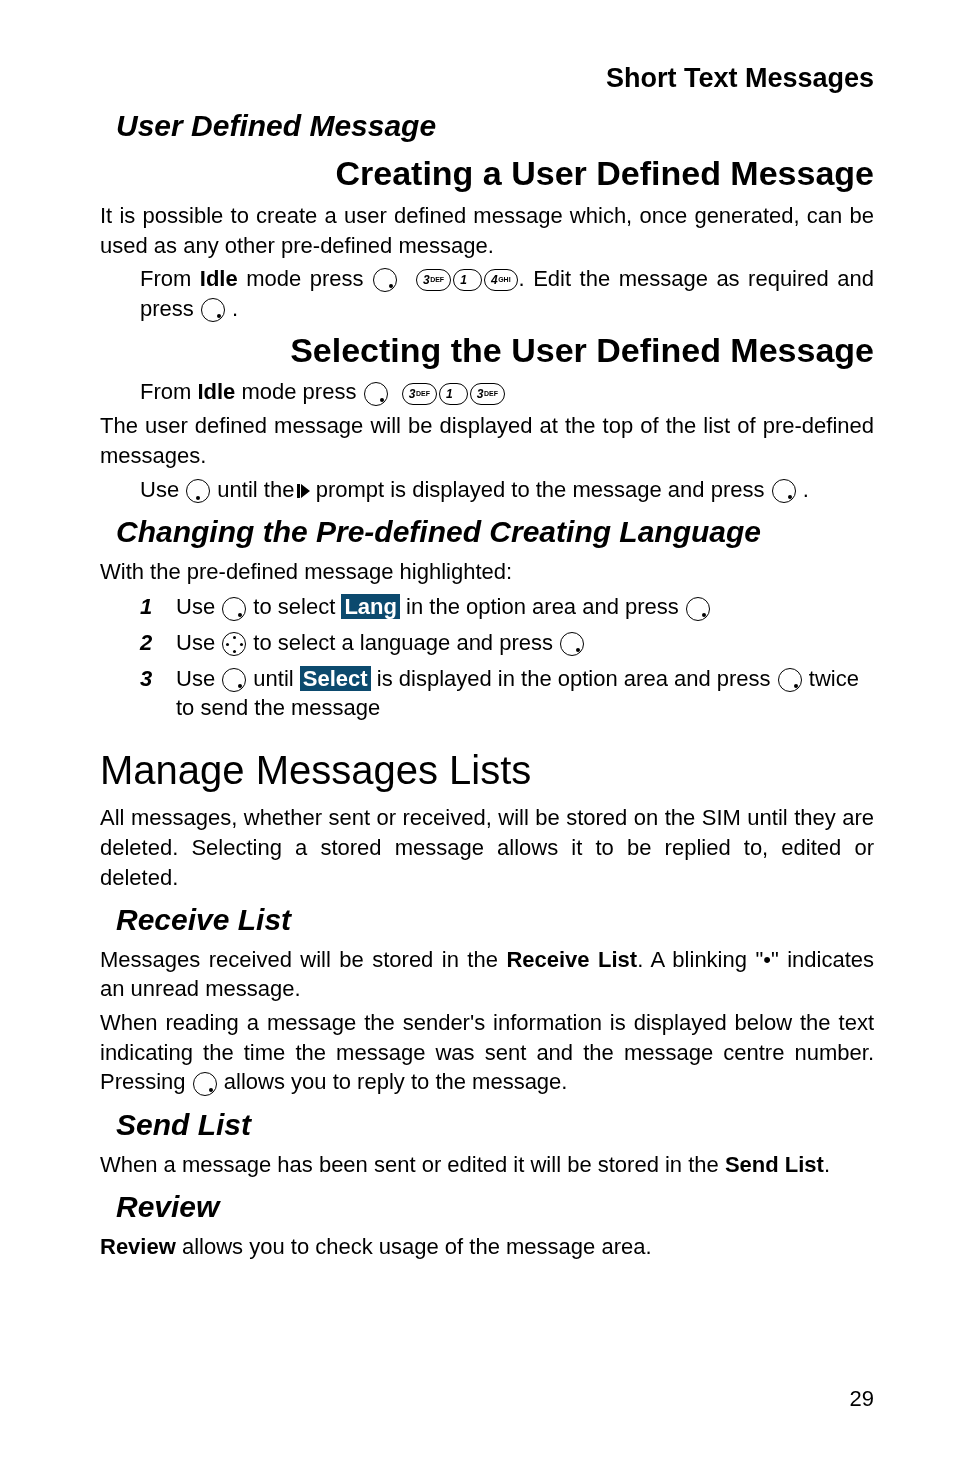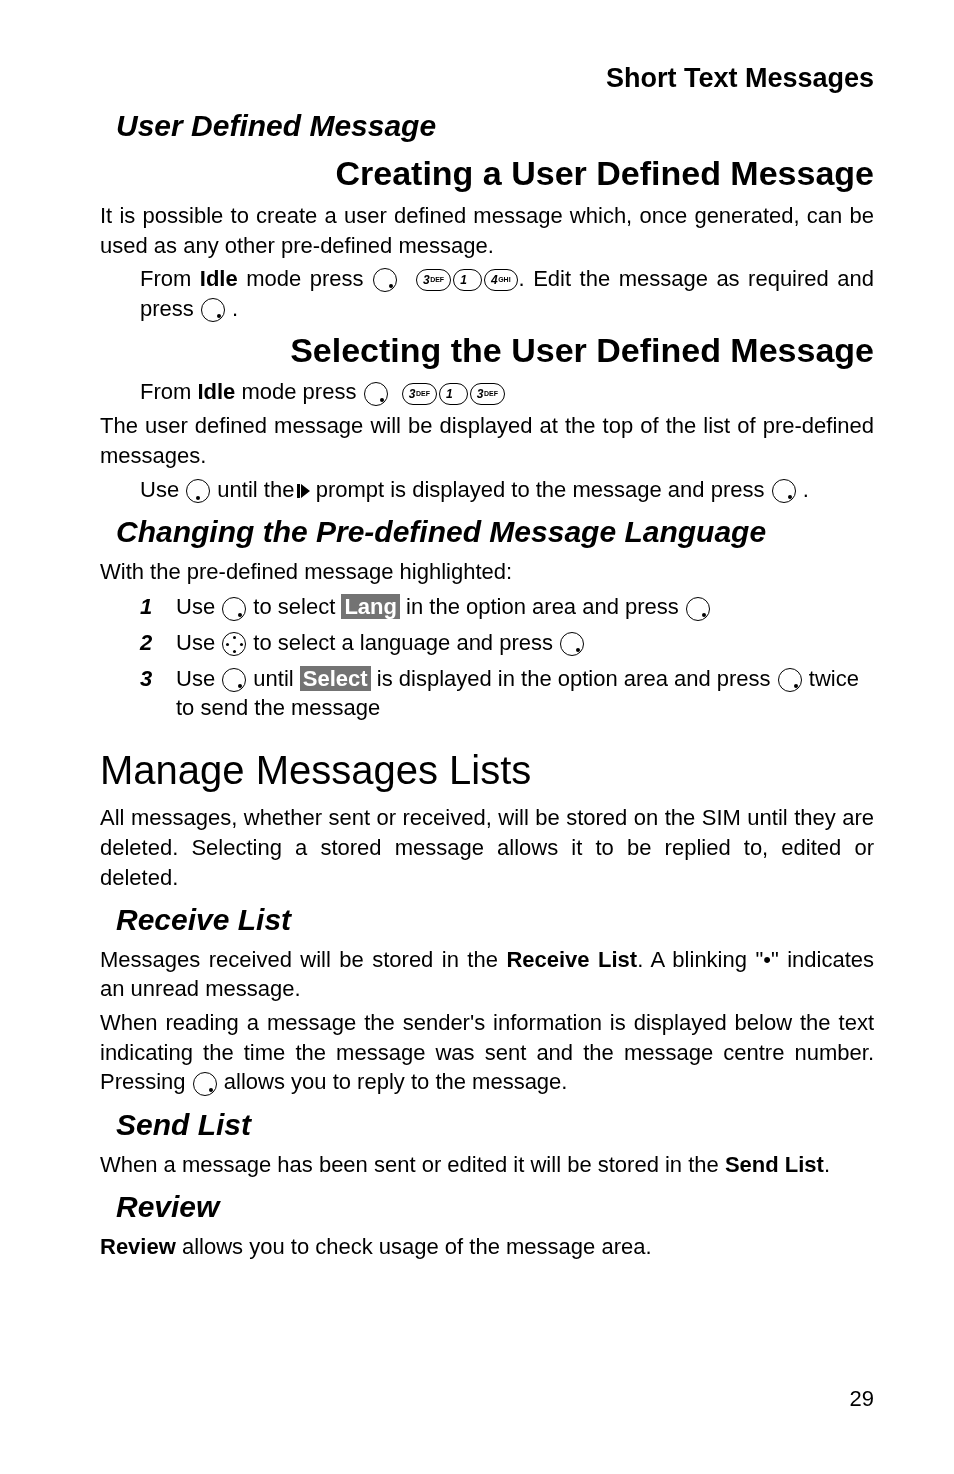--- a/index.html
+++ b/index.html
@@ -53,21 +53,21 @@
     display: flex;
   }
   .li-num {
     font-weight: bold;
     font-style: italic;
     width: 36px;
     flex-shrink: 0;
   }
   .li-body { flex: 1; }
   .inv {
-    background: #737373;
+    background: #0c4a6e;
     color: #fff;
     padding: 0 3px;
     font-weight: bold;
   }
   .page-num {
     position: absolute;
     bottom: 60px;
     right: 80px;
     font-size: 22px;
   }
@@ -135,21 +135,21 @@
 <div class="body-text indent">
   <span>From </span><b>Idle</b><span> mode press </span>
   <span class="circ circ-b circ-dot-br"></span>&nbsp;
   <span class="key">3<span class="sm">DEF</span></span><span class="key">1&nbsp;&nbsp;</span><span class="key">3<span class="sm">DEF</span></span>
 </div>
 <div class="body-text">The user defined message will be displayed at the top of the list of pre-defined messages.</div>
 <div class="body-text indent">
   <span>Use </span><span class="circ circ-b circ-dot-b"></span><span> until the </span><span class="prompt-arrow"></span><span> prompt is displayed to the message and press </span><span class="circ circ-b circ-dot-br"></span><span> .</span>
 </div>
 
-<div class="sub-heading">Changing the Pre-defined Message Language</div>
+<div class="sub-heading">Changing the Pre-defined Creating Language</div>
 <div class="body-text">With the pre-defined message highlighted:</div>
 <div class="ol">
   <div class="li">
     <div class="li-num">1</div>
     <div class="li-body">
       <span>Use </span><span class="circ circ-b circ-dot-br"></span><span> to select </span><span class="inv">Lang</span><span> in the option area and press </span><span class="circ circ-b circ-dot-br"></span>
     </div>
   </div>
   <div class="li">
     <div class="li-num">2</div>

